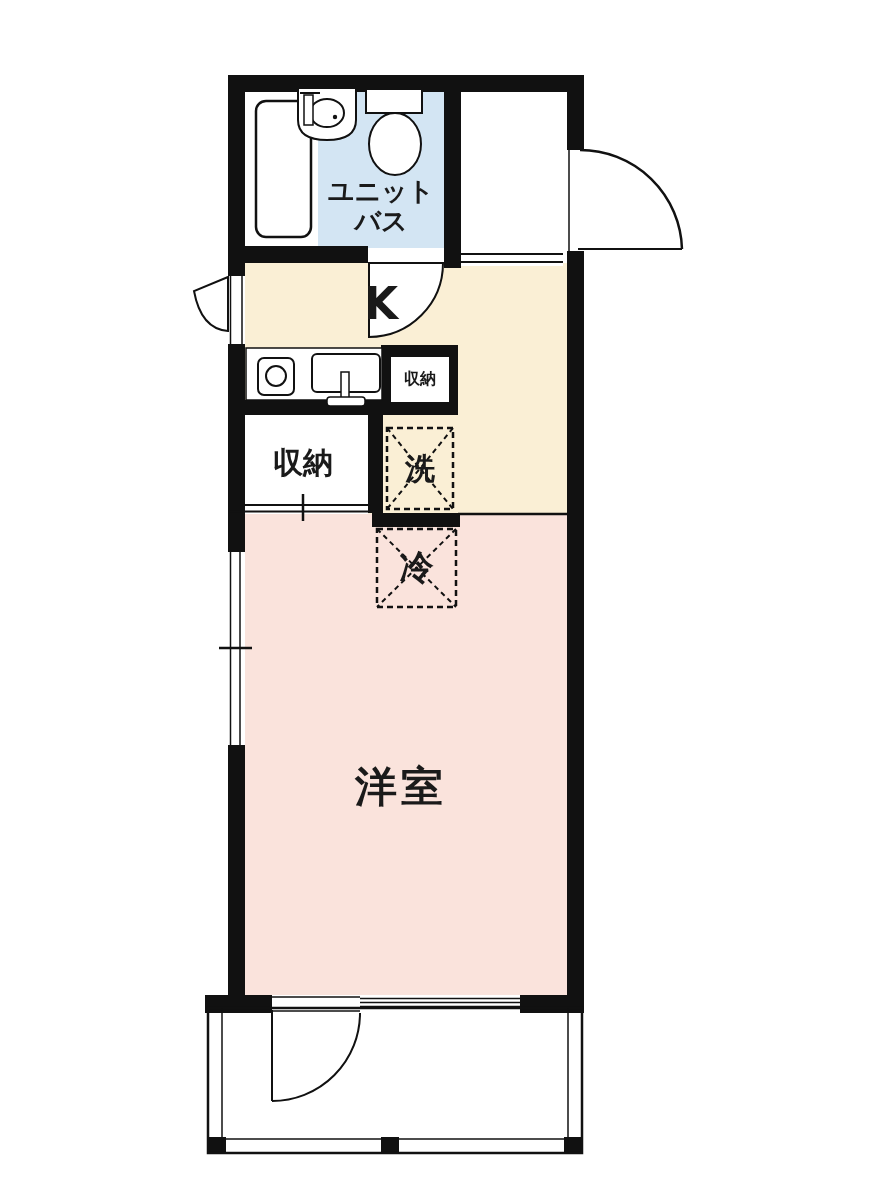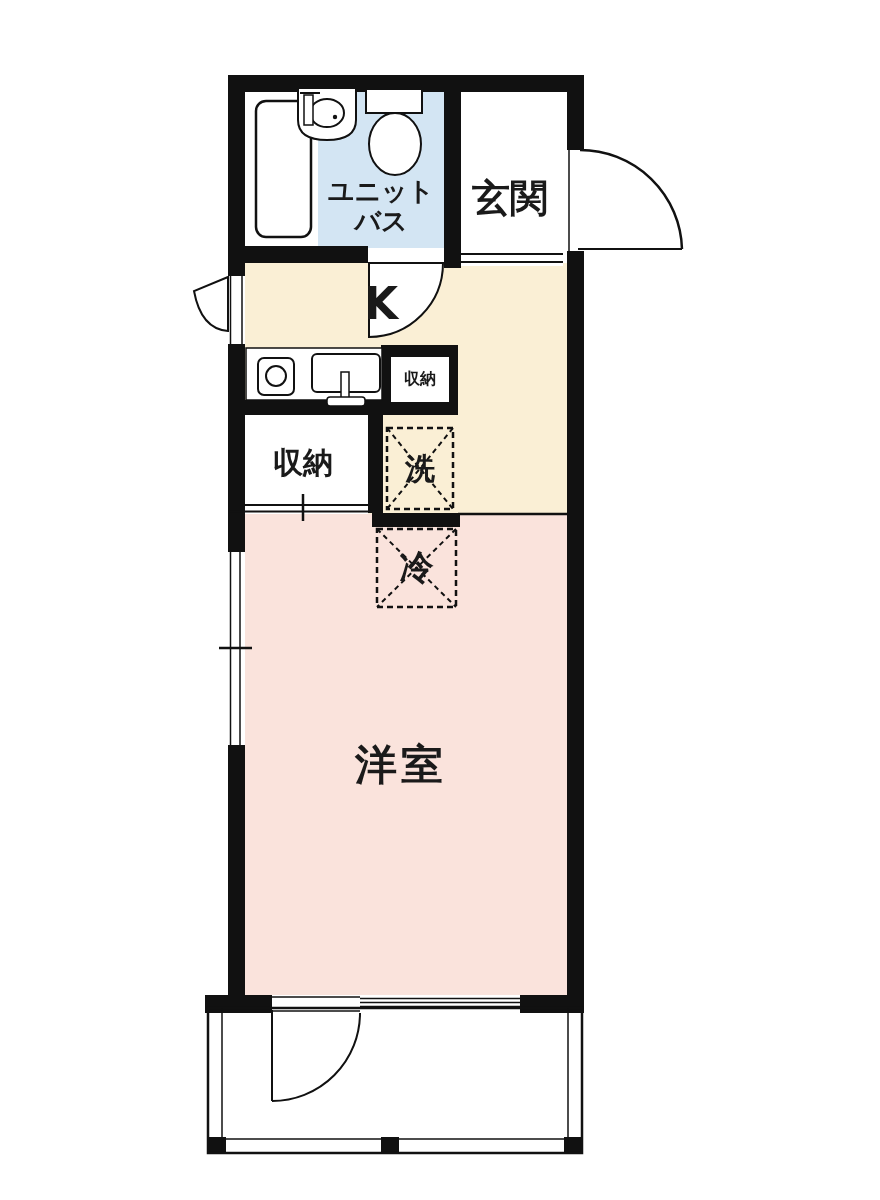--- a/index.html
+++ b/index.html
@@ -160,21 +160,20 @@
       <rect class="dash" x="377" y="529" width="79" height="78"></rect>
       <line class="dashx" x1="377" y1="529" x2="456" y2="607"></line>
       <line class="dashx" x1="456" y1="529" x2="377" y2="607"></line>
     </g>
   </svg>
 
   <div class="lbl lbl-unitbath" style="left:320px;top:176px;width:122px;">
     <span>ユニット</span><br>
     <span>バス</span>
   </div>
-  <div class="lbl lbl-entrance" style="left:455px;top:178px;width:110px;">玄関</div>
   <div class="lbl lbl-k" style="left:356px;top:280px;width:50px;">K</div>
   <div class="lbl lbl-storage-small" style="left:391px;top:370px;width:58px;">収納</div>
   <div class="lbl lbl-storage" style="left:240px;top:446px;width:126px;">収納</div>
   <div class="lbl lbl-washer" style="left:387px;top:452px;width:66px;">洗</div>
   <div class="lbl lbl-fridge" style="left:377px;top:549px;width:79px;">冷</div>
-  <div class="lbl lbl-room" style="left:296px;top:742px;width:210px;">洋室</div>
+  <div class="lbl lbl-room" style="left:296px;top:764px;width:210px;">洋室</div>
 
 </div>
 
 </body></html>

